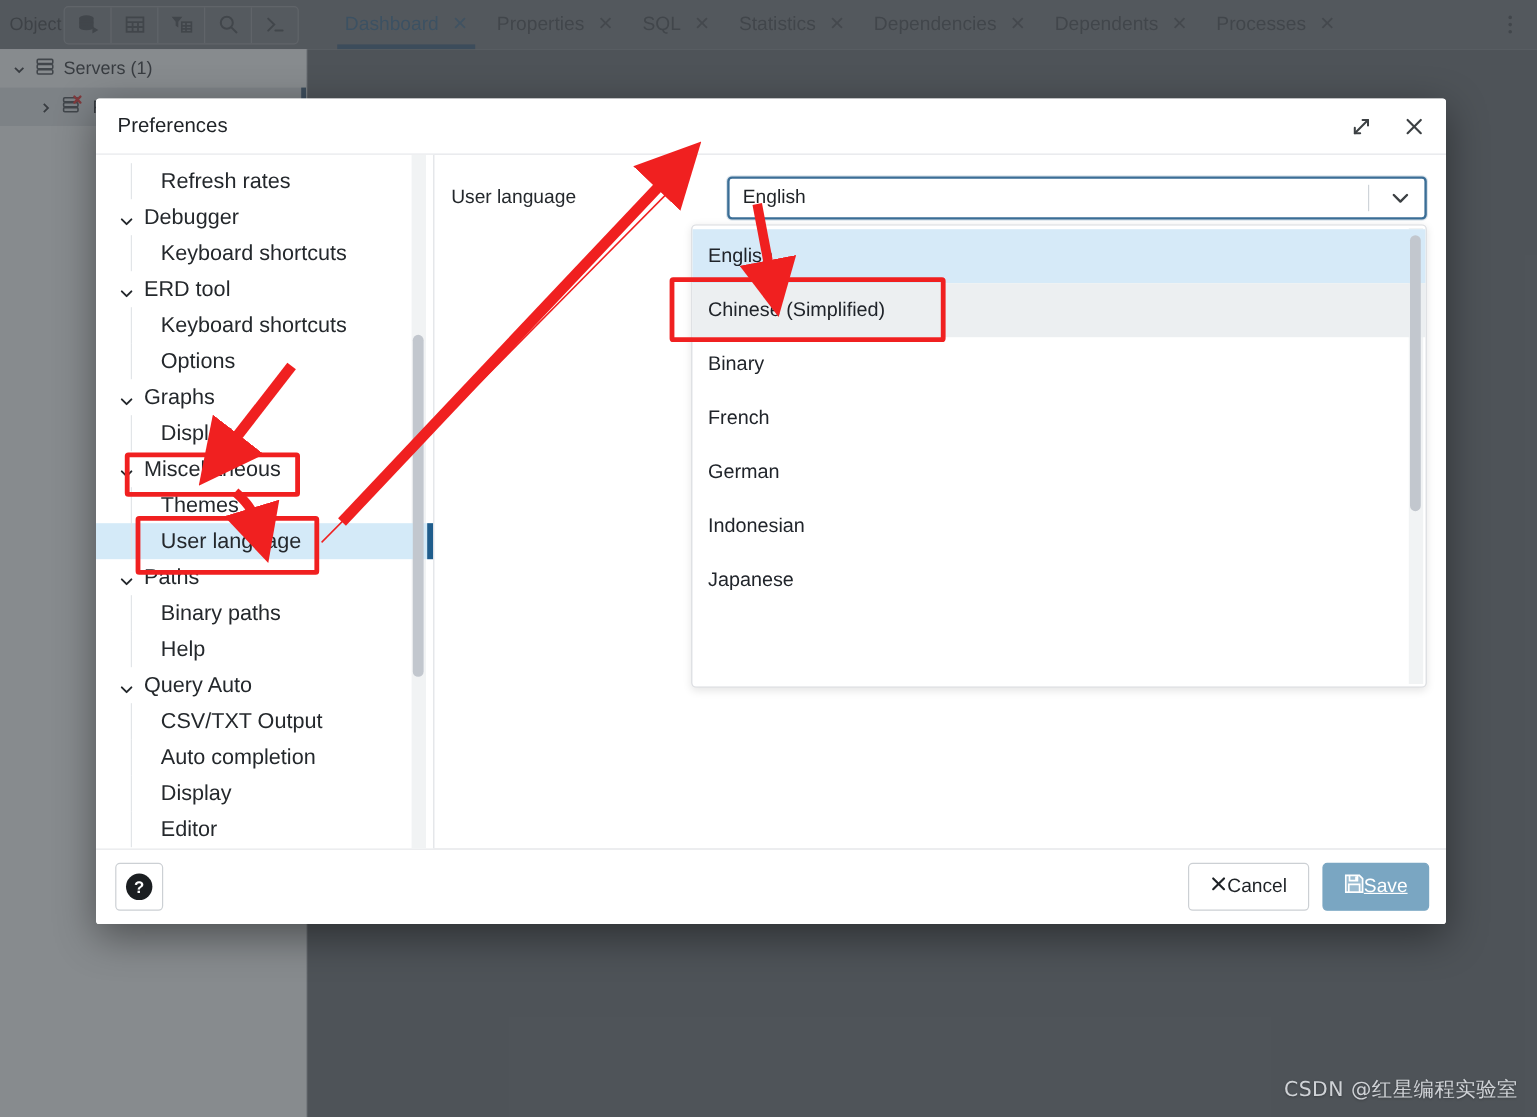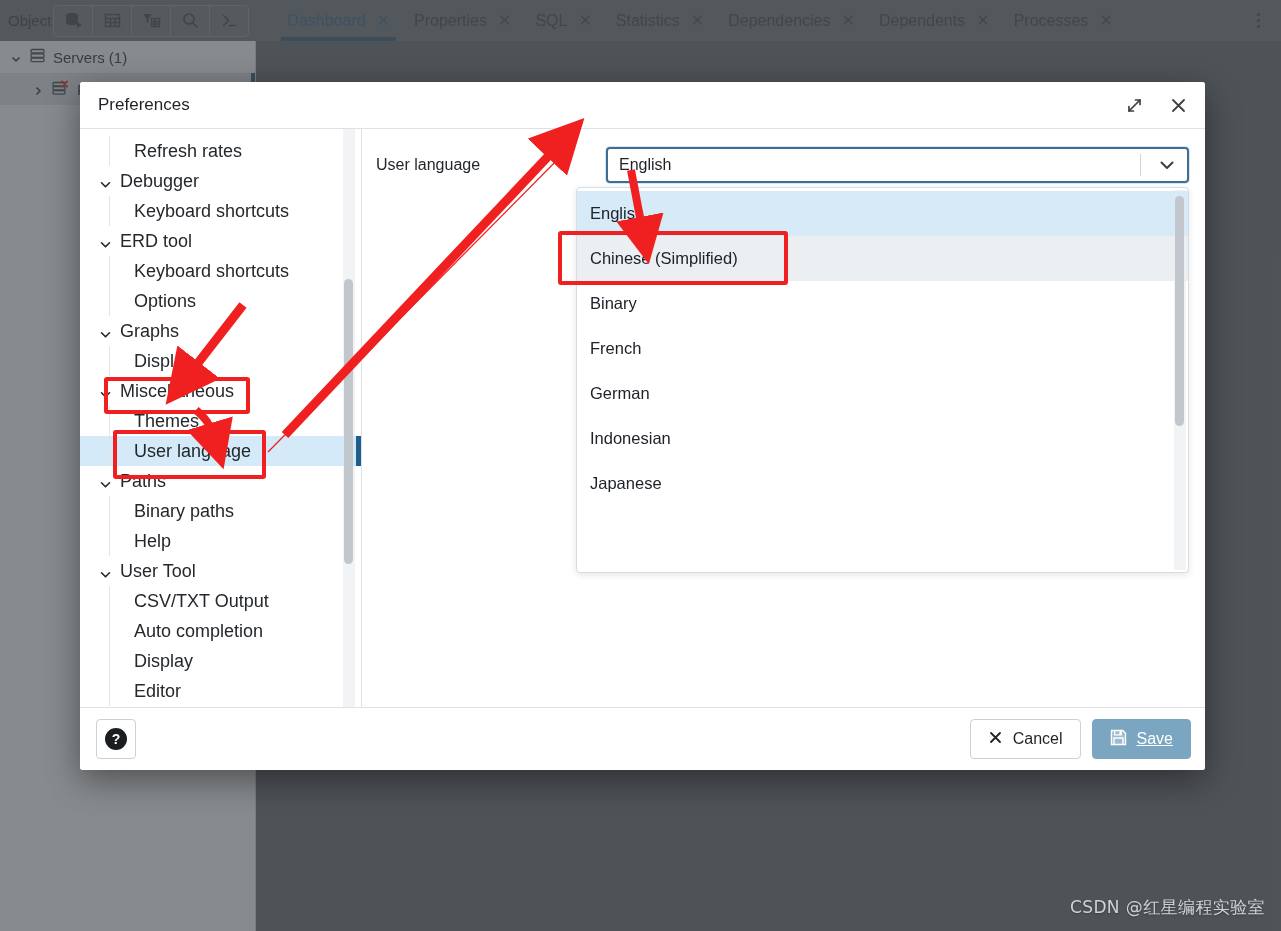--- a/index.html
+++ b/index.html
@@ -389,21 +389,20 @@
     margin-left: auto;
     display: flex;
     align-items: center;
     gap: 11px;
   }
   .btn {
     height: 40px;
     border-radius: 4px;
     display: flex;
     align-items: center;
-    gap: 10px;
     padding: 0 17px;
     font-size: 16px;
     box-sizing: border-box;
   }
   .btn.cancel {
     background: #fff;
     border: 1px solid #ccd0d4;
     color: #1f2327;
   }
   .btn.save {
@@ -688,21 +687,21 @@
 
         <div class="node child">
           <span>Help</span>
           </div>
 
         <div class="node group">
           <span class="chev">
             <svg width="13" height="13" viewBox="0 0 13 13">
                 <path d="M2.5 4.8L6.5 8.8 10.5 4.8" fill="none" stroke="#24282c" stroke-width="1.6" stroke-linecap="round" stroke-linejoin="round"></path>
               </svg></span>
-          <span>User Tool</span>
+          <span>Query Auto</span>
           </div>
 
         <div class="node child">
           <span>CSV/TXT Output</span>
           </div>
 
         <div class="node child">
           <span>Auto completion</span>
           </div>
 

